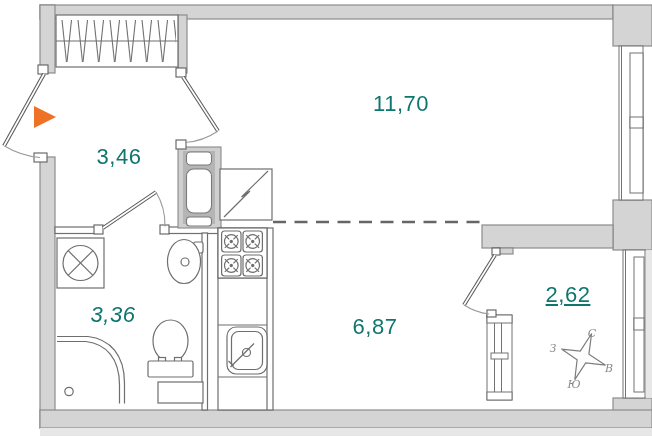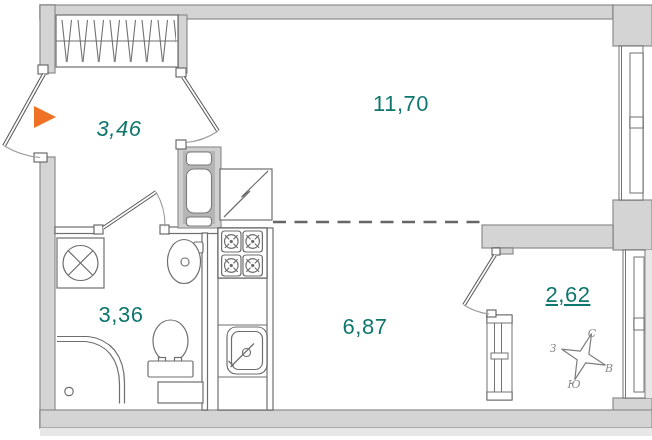--- a/index.html
+++ b/index.html
@@ -187,18 +187,18 @@
 
     <g>
       <polygon class="star" points="591.6,333.5 588.9,354.3 605.6,365.2 585.7,362.9 574.8,379.6 577.1,359.7 561.4,349.1 580.3,351.1"></polygon>
       <text class="cmp" x="592" y="337" text-anchor="middle">С</text>
       <text class="cmp" x="553" y="352" text-anchor="middle">З</text>
       <text class="cmp" x="609" y="372" text-anchor="middle">В</text>
       <text class="cmp" x="574" y="388" text-anchor="middle">Ю</text>
     </g>
   </svg>
 
-  <div class="area-label" style="left:119px;top:112px;font-style:italic;">3,46</div>
+  <div class="area-label" style="left:119px;top:140px;">3,46</div>
   <div class="area-label" style="left:401px;top:87px;">11,70</div>
-  <div class="area-label" style="left:121px;top:298px;">3,36</div>
-  <div class="area-label" style="left:365px;top:310px;">6,87</div>
+  <div class="area-label" style="left:113px;top:298px;font-style:italic;">3,36</div>
+  <div class="area-label" style="left:375px;top:310px;">6,87</div>
   <div class="area-label" style="left:568px;top:278px;text-decoration:underline;">2,62</div>
 </div>
 
 </body></html>

